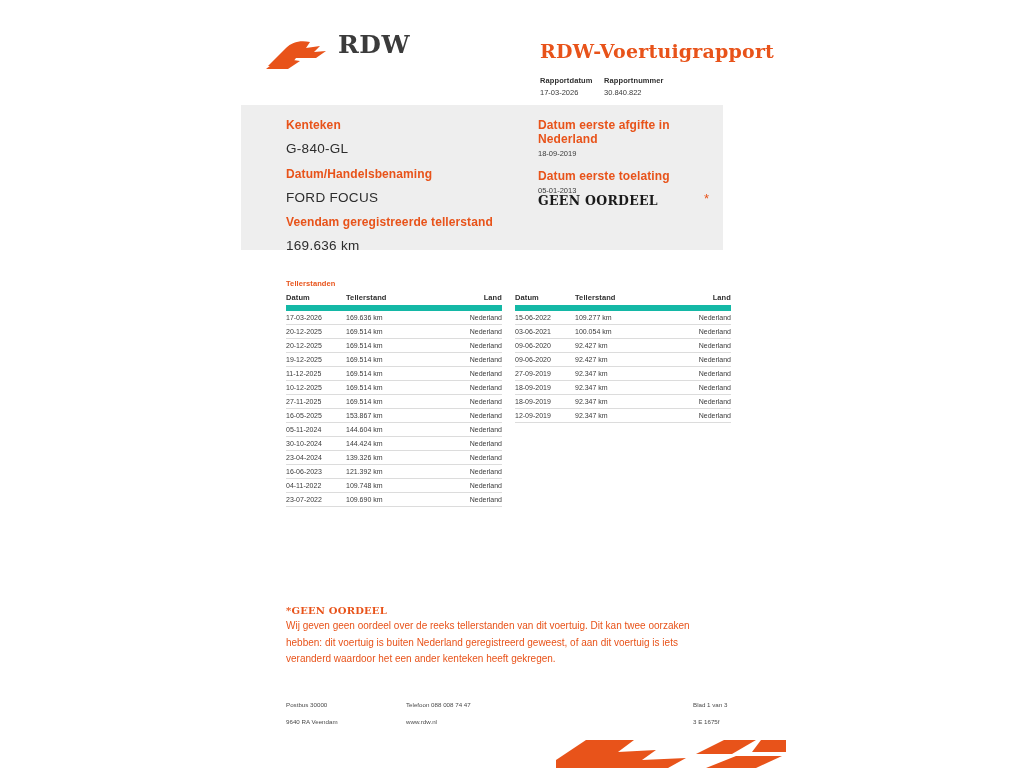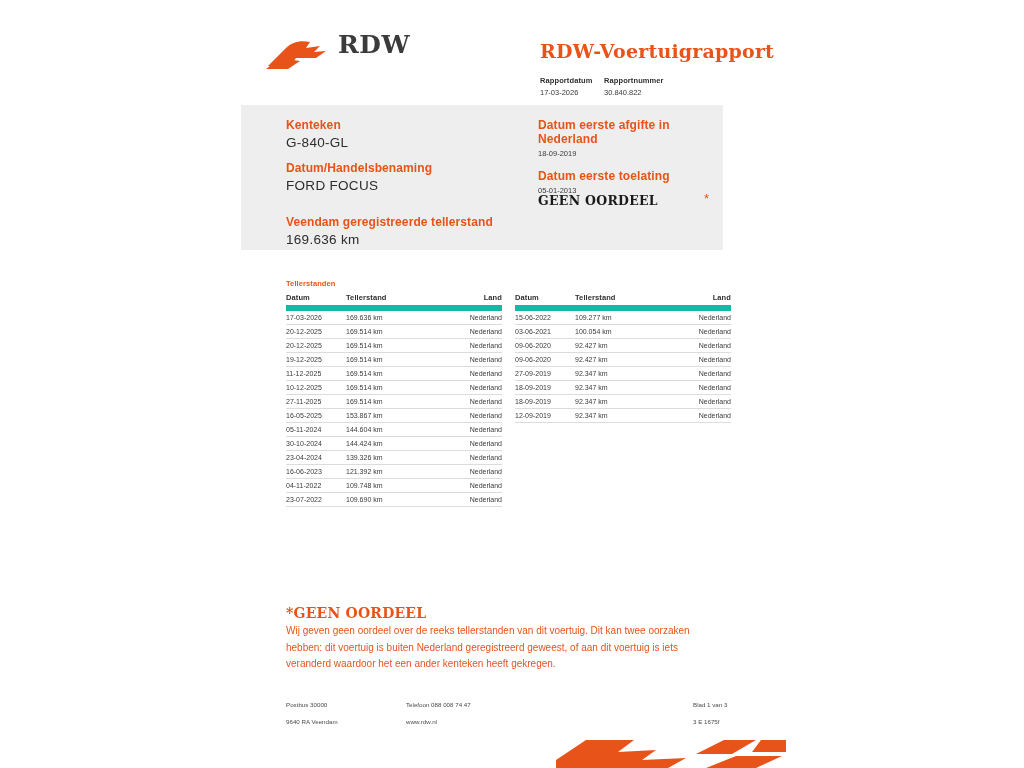--- a/index.html
+++ b/index.html
@@ -103,21 +103,21 @@
   .sum-right { position: absolute; left: 297px; top: 13px; width: 190px; }
   .field-label {
     font-size: 12px;
     font-weight: bold;
     color: #e8531a;
     letter-spacing: 0.1px;
   }
   .field-value {
     font-size: 13.5px;
     color: #2d2d2d;
-    margin-top: 3px;
+    margin-top: 9px;
     letter-spacing: 0.3px;
   }
   .field-value.small {
     font-size: 7.5px;
     color: #3a3a3a;
     margin-top: 3px;
     letter-spacing: 0;
   }
   .gap { height: 11px; }
   .verdict {
@@ -192,21 +192,21 @@
   
   .footnote {
     position: absolute;
     left: 286px;
     top: 605px;
     width: 430px;
   }
   .footnote-title {
     font-family: "DejaVu Serif", serif;
     font-weight: bold;
-    font-size: 14px;
+    font-size: 10px;
     color: #e8531a;
     letter-spacing: 0.2px;
   }
   .footnote-body {
     margin-top: 2px;
     font-size: 10px;
     line-height: 1.65;
     color: #e8531a;
   }
 

